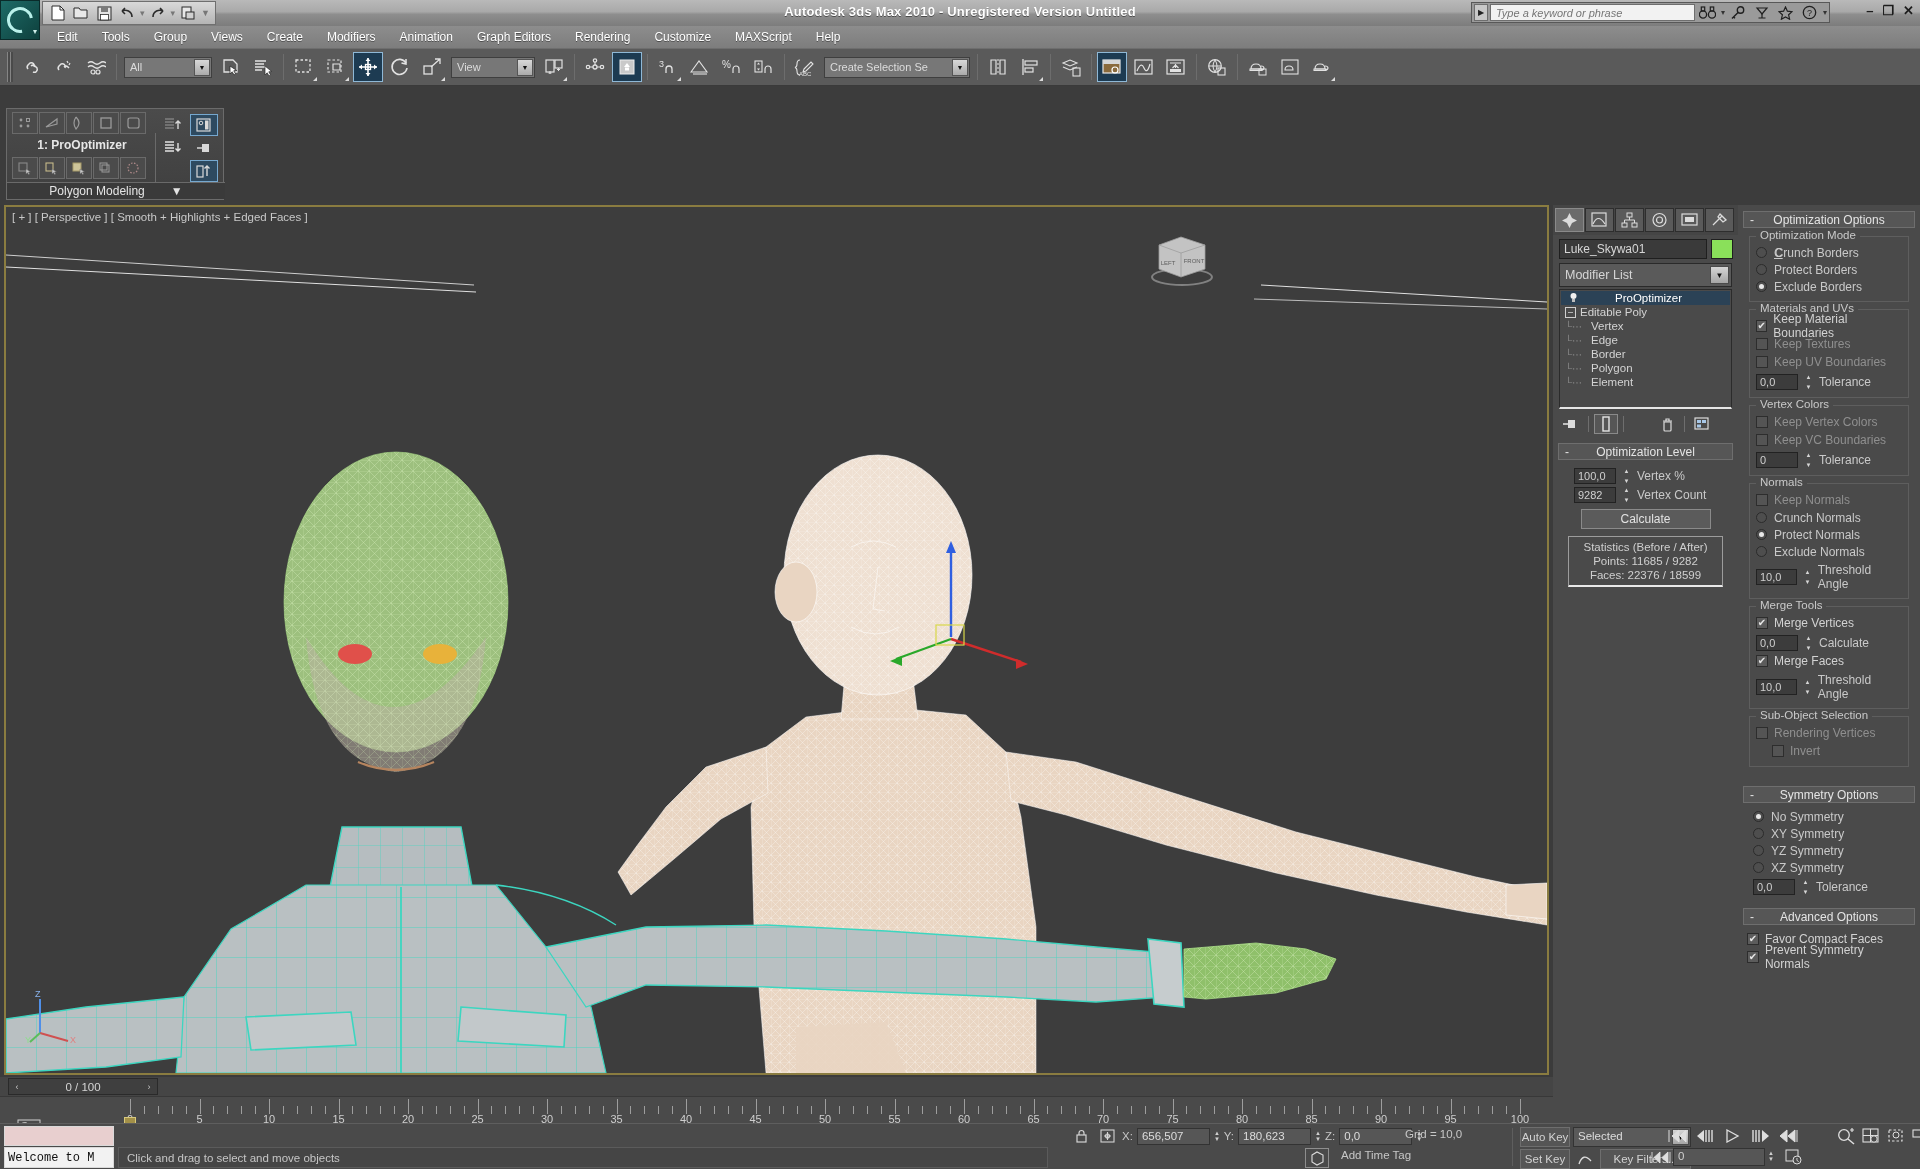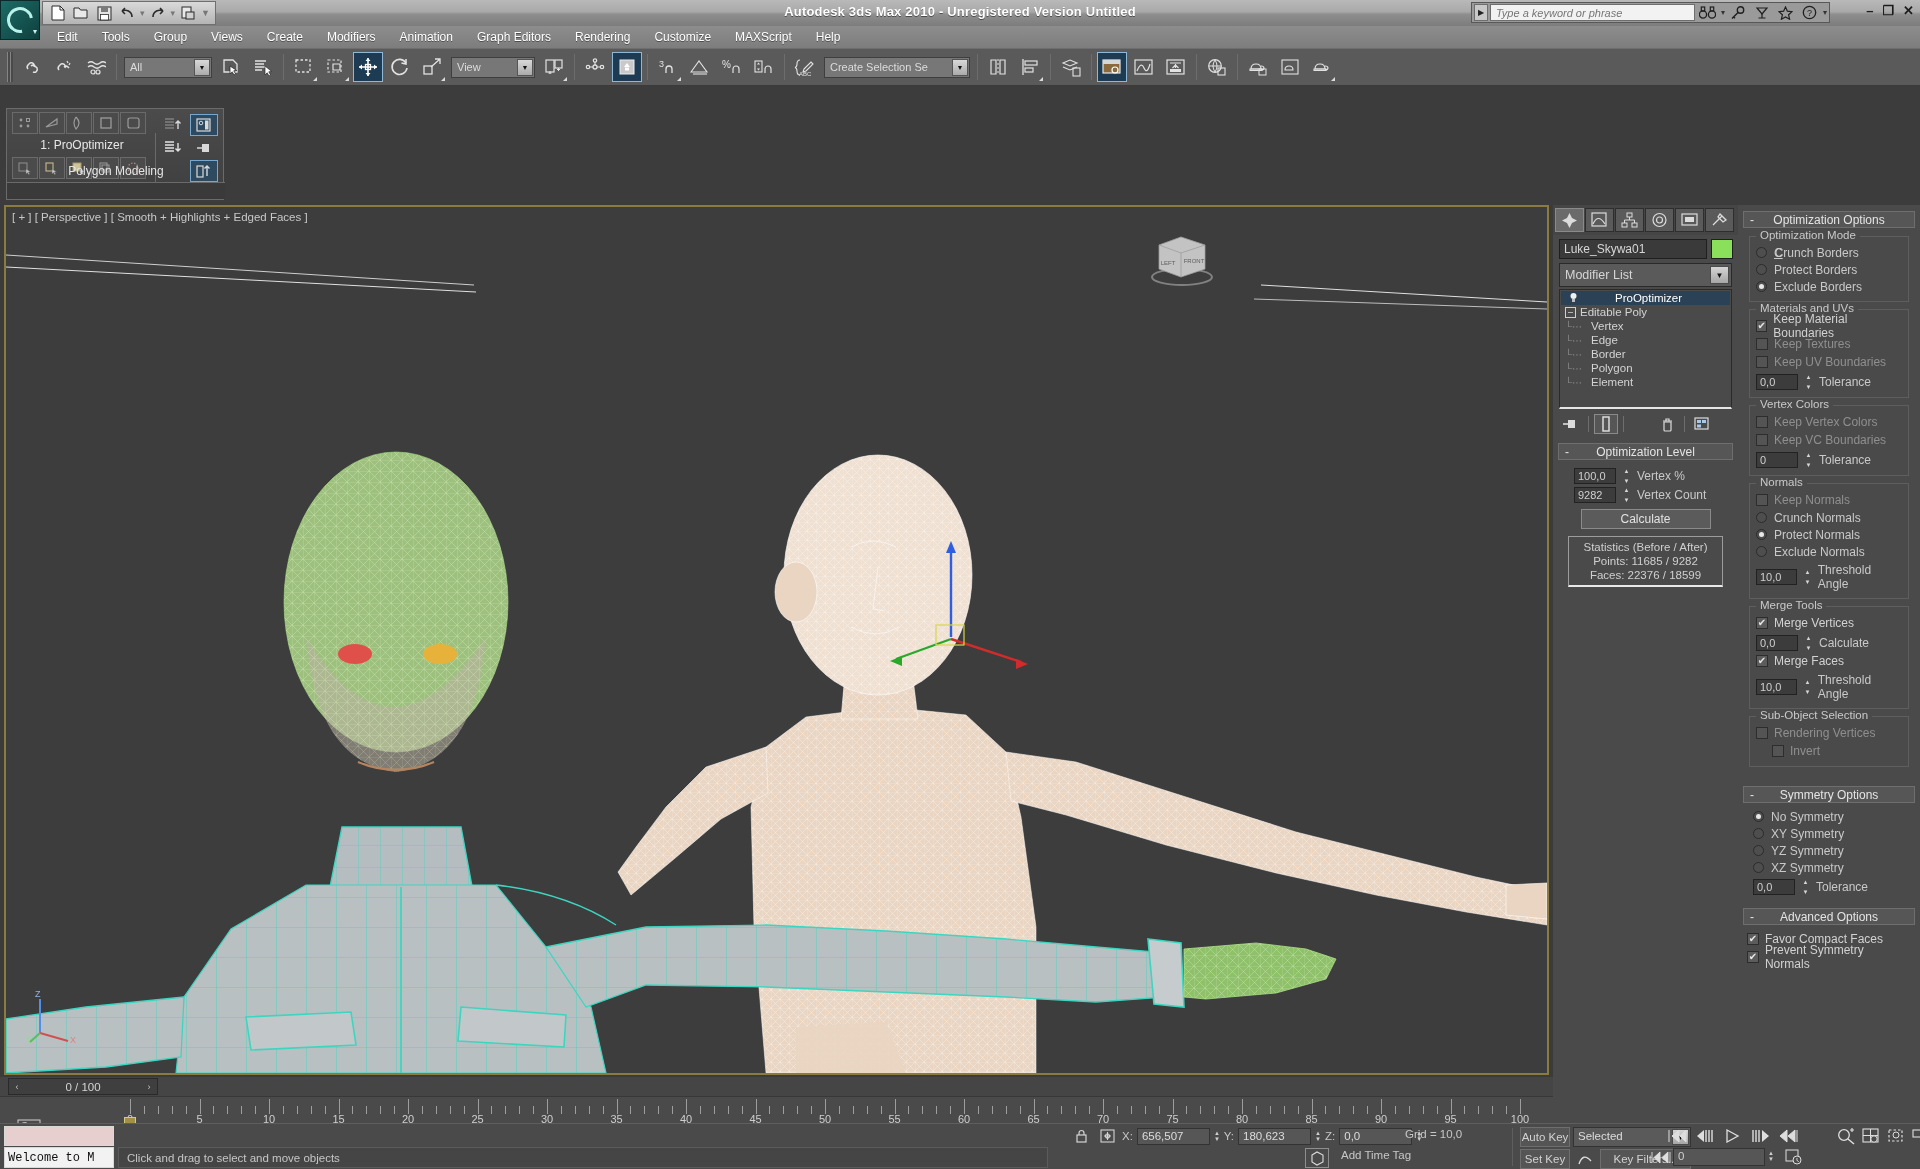--- a/index.html
+++ b/index.html
@@ -118,30 +118,30 @@
     background:#5f5f5f; border:1px solid #7a7a7a; position:relative; top:-1px;}
   .rpanel{
     position:absolute; left:6px; top:22px; width:218px; height:92px;
     background:linear-gradient(to bottom,#4b4b4b,#3f3f3f);
     border:1px solid #6b6b6b;
   }
   .rbig{ position:absolute; left:0; top:0; width:150px; height:74px; }
   .rrow{ display:flex; padding:3px 2px 0 5px; gap:1px; }
   .rbtn{ width:26px;height:22px; border:1px solid #6a6a6a; background:#4b4b4b;
     display:flex;align-items:center;justify-content:center; color:#9a9a9a; font-size:12px;}
-  .rlabel{ text-align:center; font-size:12px; color:#e7e7e7; padding:4px 0 2px 0; }
+  .rlabel{ text-align:center; font-size:12px; color:#e7e7e7; padding:4px 0 2px 0;font-weight:bold; }
   .rstack{ position:absolute; left:152px; top:2px; width:64px; }
   .rstack .sb{ width:28px;height:22px; display:flex;align-items:center;justify-content:center;
      color:#d9d9d9; font-size:12px; border:1px solid transparent; margin-bottom:1px;}
   .rstack .sb.sel{ border:1px solid #76a8cf; background:#2e4a60; }
   .rfooter{
     position:absolute; left:0; bottom:0; width:218px; height:17px;
     background:#3a3a3a; border-top:1px solid #6a6a6a;
     display:flex; align-items:center; justify-content:center; gap:26px;
-    font-size:12px; color:#e4e4e4;flex-direction:column;
+    font-size:12px; color:#e4e4e4;
   }
   .rdiv{ position:absolute; left:148px; top:24px; width:1px;height:62px; background:#6a6a6a;}
 
   
   .viewport{
     position:absolute; left:4px; top:205px; width:1545px; height:870px;
     background:#3d3d3d; border:2px solid #8a7c40; overflow:hidden;
   }
   .vp-label{ position:absolute; left:6px; top:4px; font-size:11.5px; color:#c8c8c8; z-index:5;}
   .vp-svg{ position:absolute; left:0; top:0; }

